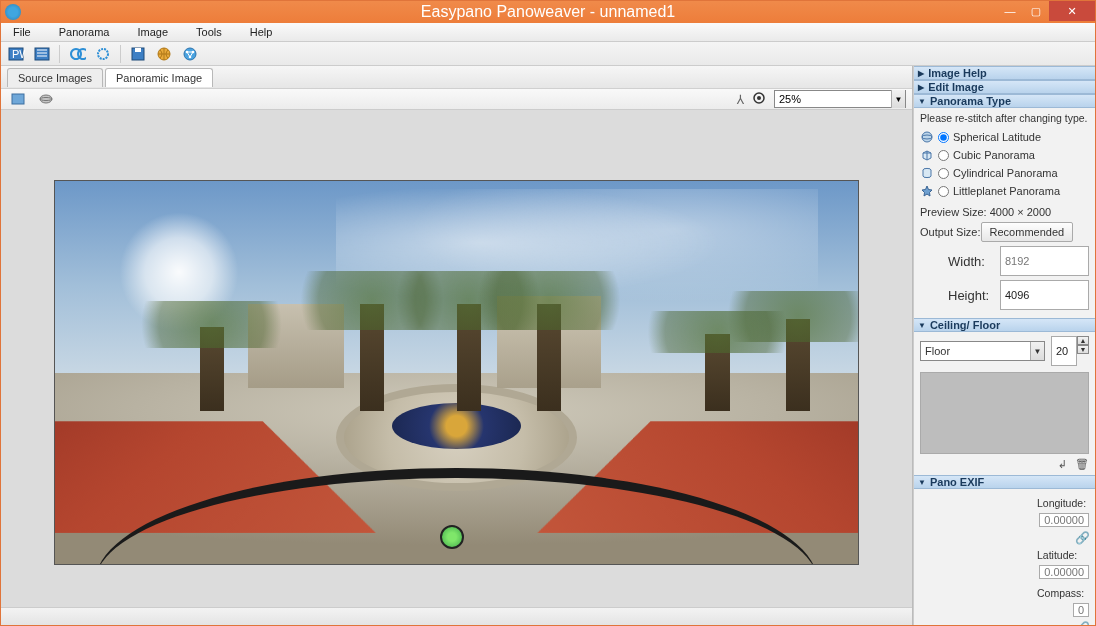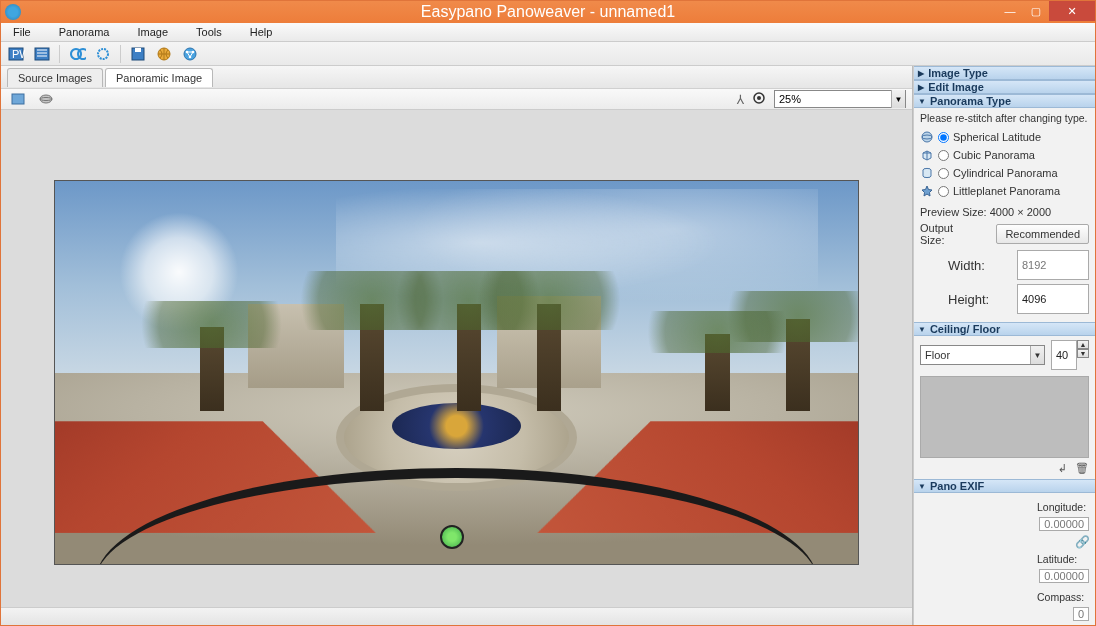--- a/index.html
+++ b/index.html
@@ -40,21 +40,21 @@
 .tree.t1 { left: 38%; } .tree.t2 { left: 50%; } .tree.t3 { left: 60%; } .tree.t4 { left: 18%; height: 22%; } .tree.t5 { right: 6%; height: 24%; } .tree.t6 { right: 16%; height: 20%; }
 .camera-arc { position: absolute; bottom: -5%; left: 5%; right: 5%; height: 30%; border-top: 10px solid #1a1a1a; border-radius: 50% 50% 0 0 / 100% 100% 0 0; }
 .lens-bubble { position: absolute; bottom: 4%; left: 48%; width: 24px; height: 24px; background: radial-gradient(circle, #7fe66a 30%, #3fa84a 100%); border-radius: 50%; border: 2px solid #222; }
 .statusbar { height: 18px; background: linear-gradient(#f3f3f3,#e4e4e4); border-top: 1px solid #ccc; }
 .right-panel { width: 182px; background: #f2f2f2; display: flex; flex-direction: column; border-left: 1px solid #ccc; }
 .panel-header { height: 15px; background: linear-gradient(#d5e6f7,#b9d3ec); border: 1px solid #9cb9d6; border-left: none; border-right: none; display: flex; align-items: center; padding-left: 4px; gap: 4px; color: #1a3a5c; font-weight: bold; font-size: 10.5px; }
 .panel-body { padding: 4px 6px; color: #333; }
 .panel-note { font-size: 10.5px; margin-bottom: 4px; }
 .radio-row { display: flex; align-items: center; gap: 4px; padding: 2px 0; }
 .radio-row svg { width: 14px; height: 14px; }
-.field-row { display: flex; align-items: center; gap: 17px; margin: 4px 0; }
+.field-row { display: flex; align-items: center; gap: 0; margin: 4px 0; }
 .field-label { width: 52px; font-size: 13px; margin-left: 28px; }
 .field-input { flex: 1; height: 30px; border: 1px solid #aaa; background: #fff; padding: 0 4px; display: flex; align-items: center; color: #777; }
 .field-input.solid { color: #222; }
 .rec-btn { height: 20px; padding: 0 8px; border: 1px solid #aaa; background: linear-gradient(#fefefe,#e7e7e7); border-radius: 2px; display: flex; align-items: center; }
 .dropdown-box { height: 20px; border: 1px solid #888; background: #fff; display: flex; align-items: center; justify-content: space-between; padding-left: 4px; }
 .chev { width: 14px; height: 18px; background: linear-gradient(#f1f1f1,#dcdcdc); border-left: 1px solid #aaa; display: flex; align-items: center; justify-content: center; font-size: 8px; }
 .spinner { display: flex; }
 .spinner-btns { display: flex; flex-direction: column; }
 .spinner-btns span { width: 12px; height: 9px; border: 1px solid #888; background: linear-gradient(#f3f3f3,#ddd); font-size: 7px; display: flex; align-items: center; justify-content: center; line-height: 1; }
 .preview-box { margin-top: 6px; width: 100%; height: 82px; border: 1px solid #aaa; background: #bdbdbd; }
@@ -188,21 +188,21 @@
         <div class="camera-arc"></div>
         <div class="lens-bubble"></div>
       </div>
     </div>
     <div class="statusbar"></div>
   </div>
 
   <div class="right-panel">
     <div class="panel-header">
         <span class="tri">▶</span>
-        <span>Image Type</span>
+        <span>Image Help</span>
       </div>
     <div class="panel-header">
         <span class="tri">▶</span>
         <span>Edit Image</span>
       </div>
     <div class="panel-header">
         <span class="tri">▼</span>
         <span>Panorama Type</span>
       </div>
     <div class="panel-body">
@@ -256,21 +256,21 @@
         <span class="tri">▼</span>
         <span>Ceiling/ Floor</span>
       </div>
     <div class="panel-body">
       <div style="display:flex;gap:6px;align-items:center">
         <div class="dropdown-box" style="flex:1">
           <span>Floor</span>
           <span class="chev">▼</span>
         </div>
         <div class="spinner">
-          <div class="field-input solid" style="width:26px;flex:none">40</div>
+          <div class="field-input solid" style="width:26px;flex:none">20</div>
           <div class="spinner-btns">
               <span>▲</span>
               <span>▼</span>
             </div>
         </div>
       </div>
       <div class="preview-box"></div>
       <div class="mini-icons">
         <span>↲</span>
         <span>🗑</span>

